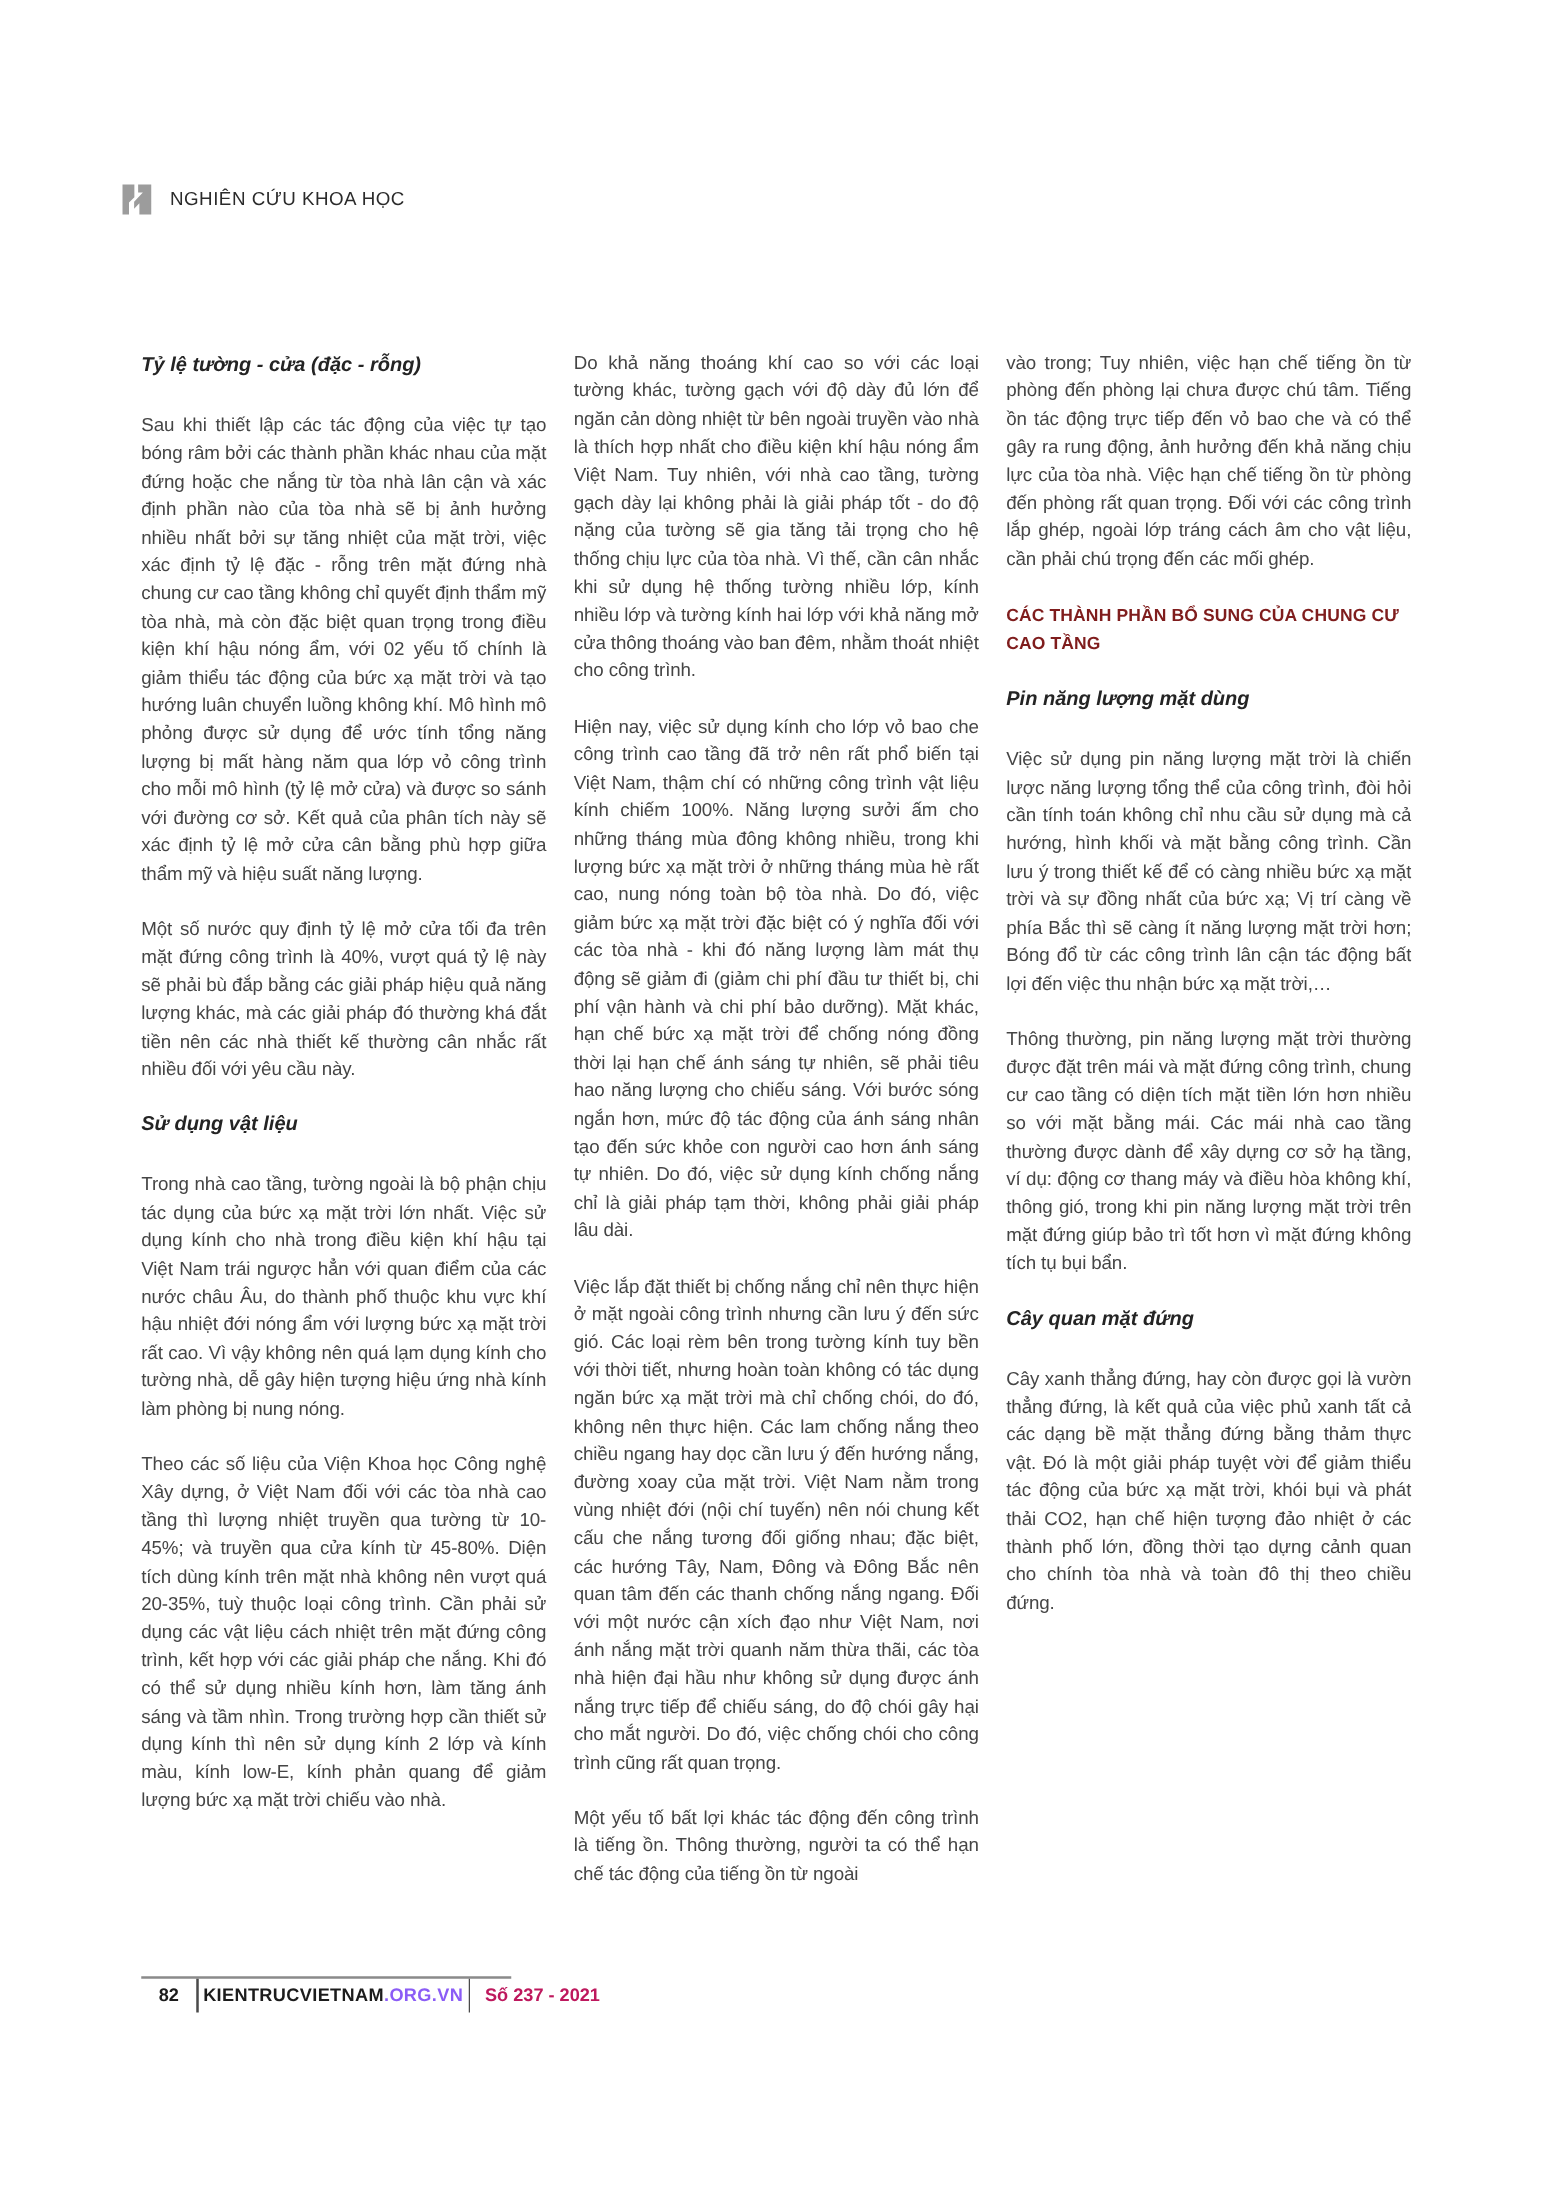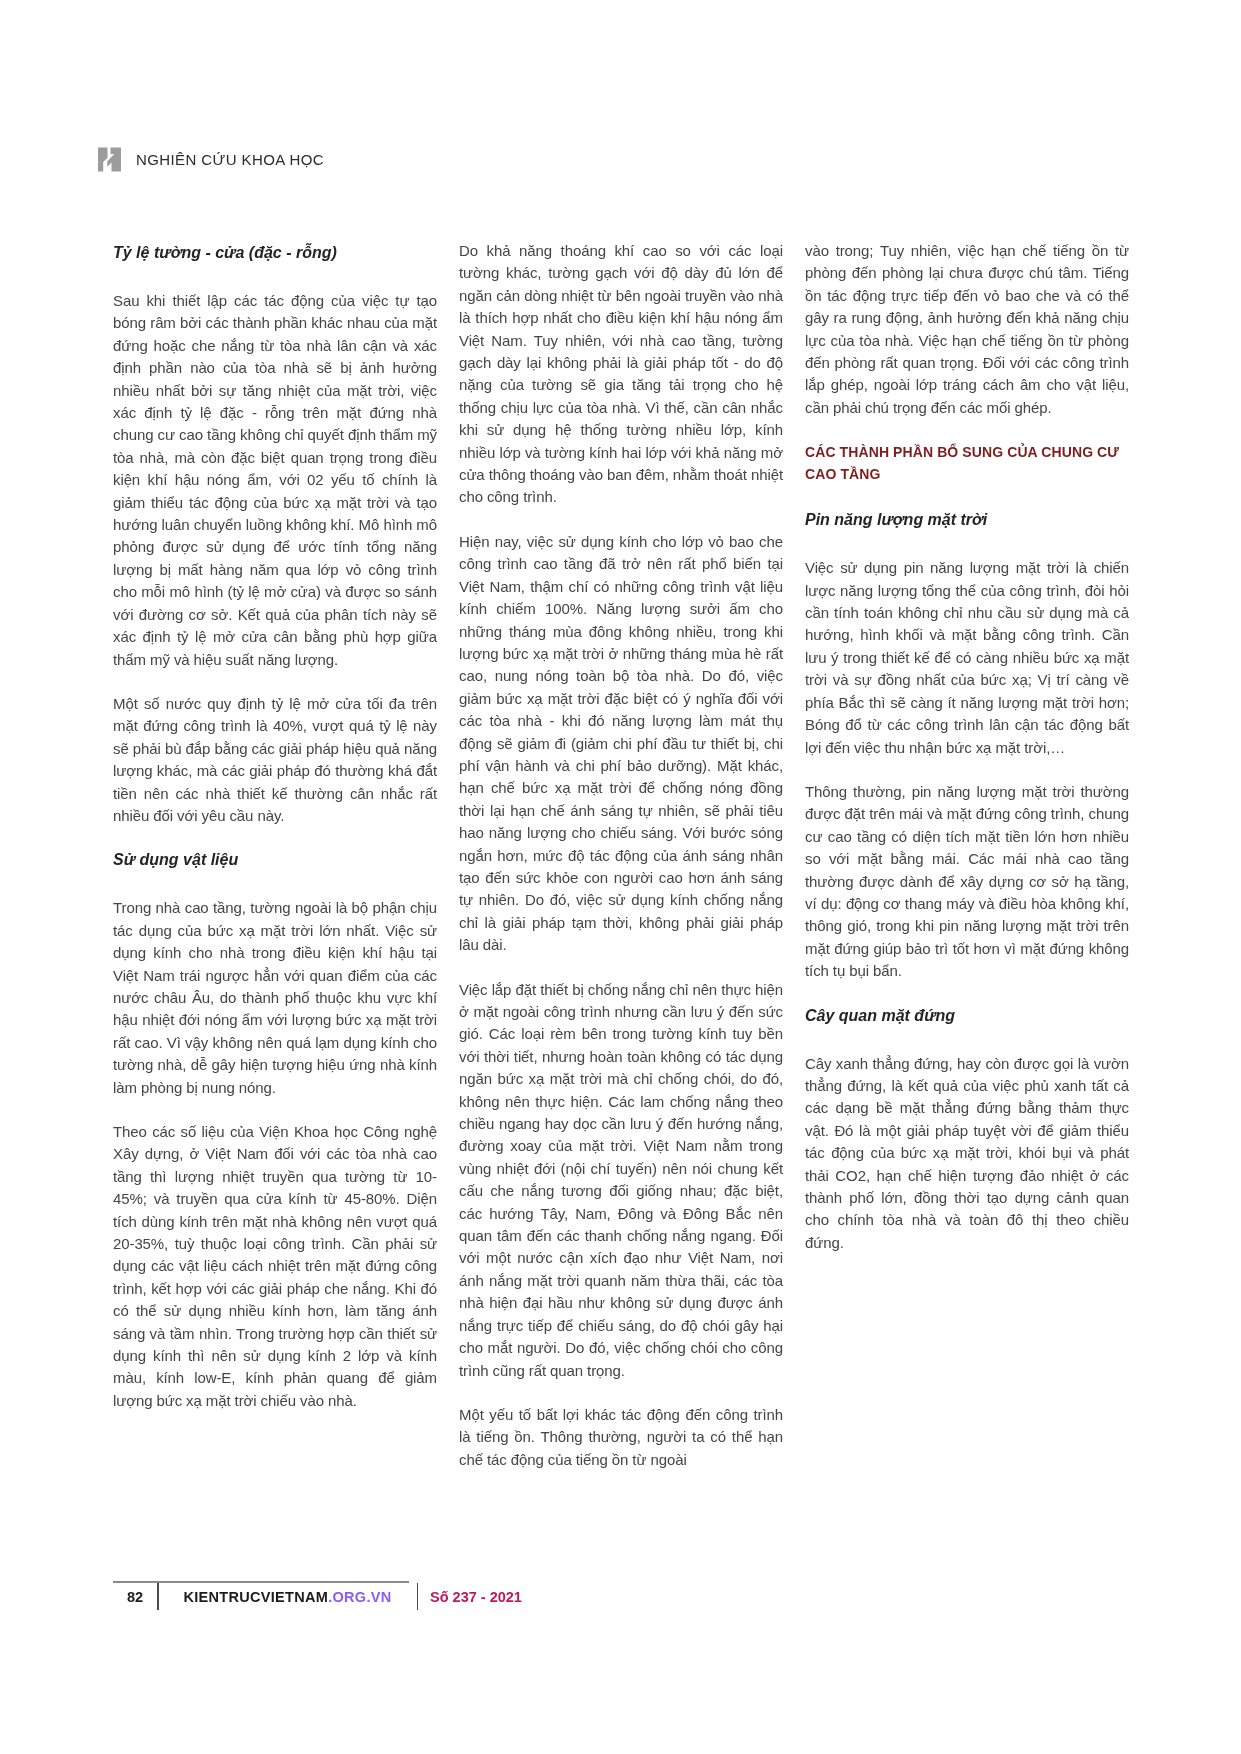--- a/index.html
+++ b/index.html
@@ -36,21 +36,21 @@
     position: absolute;
     top: 240px;
     left: 113px;
     width: 1016px;
     height: 1345px;
     display: grid;
     grid-template-columns: repeat(3, 1fr);
     column-gap: 22px;
     overflow: hidden;
   }
-  .col { min-width: 0; }
+  .col { min-width: 0; margin-top: 40px; }
   .col p {
     margin: 0 0 22px 0;
     font-size: 15px;
     line-height: 22.4px;
     text-align: justify;
     letter-spacing: -0.1px;
     color: #454545;
   }
   .h-italic {
     margin: 2px 0 27px 0;
@@ -93,21 +93,21 @@
     font-size: 14.5px;
     white-space: nowrap;
   }
   .footer-cell.pg {
     width: 44px;
     justify-content: center;
     font-weight: 800;
     color: #1c1c1c;
   }
   .vdiv { width: 1.5px; background: #4a4a4a; }
-  .footer-cell.site { padding: 0 25px; letter-spacing: 0.3px; }
+  .footer-cell.site { padding: 0 4px; letter-spacing: 0.3px; }
   .site-bold { font-weight: 800; color: #1c1c1c; }
   .site-suffix { color: #8b5cf6; font-weight: 700; }
   .footer-cell.issue { padding: 0 12px; font-weight: 800; color: #be185d; }
 </style>
 </head>
 <body>
 
 <div class="page">
 
   <div class="page-header">
@@ -134,21 +134,21 @@
     <section class="col">
       <p>Do khả năng thoáng khí cao so với các loại tường khác, tường gạch với độ dày đủ lớn để ngăn cản dòng nhiệt từ bên ngoài truyền vào nhà là thích hợp nhất cho điều kiện khí hậu nóng ẩm Việt Nam. Tuy nhiên, với nhà cao tầng, tường gạch dày lại không phải là giải pháp tốt - do độ nặng của tường sẽ gia tăng tải trọng cho hệ thống chịu lực của tòa nhà. Vì thế, cần cân nhắc khi sử dụng hệ thống tường nhiều lớp, kính nhiều lớp và tường kính hai lớp với khả năng mở cửa thông thoáng vào ban đêm, nhằm thoát nhiệt cho công trình.</p>
       <p>Hiện nay, việc sử dụng kính cho lớp vỏ bao che công trình cao tầng đã trở nên rất phổ biến tại Việt Nam, thậm chí có những công trình vật liệu kính chiếm 100%. Năng lượng sưởi ấm cho những tháng mùa đông không nhiều, trong khi lượng bức xạ mặt trời ở những tháng mùa hè rất cao, nung nóng toàn bộ tòa nhà. Do đó, việc giảm bức xạ mặt trời đặc biệt có ý nghĩa đối với các tòa nhà - khi đó năng lượng làm mát thụ động sẽ giảm đi (giảm chi phí đầu tư thiết bị, chi phí vận hành và chi phí bảo dưỡng). Mặt khác, hạn chế bức xạ mặt trời để chống nóng đồng thời lại hạn chế ánh sáng tự nhiên, sẽ phải tiêu hao năng lượng cho chiếu sáng. Với bước sóng ngắn hơn, mức độ tác động của ánh sáng nhân tạo đến sức khỏe con người cao hơn ánh sáng tự nhiên. Do đó, việc sử dụng kính chống nắng chỉ là giải pháp tạm thời, không phải giải pháp lâu dài.</p>
       <p>Việc lắp đặt thiết bị chống nắng chỉ nên thực hiện ở mặt ngoài công trình nhưng cần lưu ý đến sức gió. Các loại rèm bên trong tường kính tuy bền với thời tiết, nhưng hoàn toàn không có tác dụng ngăn bức xạ mặt trời mà chỉ chống chói, do đó, không nên thực hiện. Các lam chống nắng theo chiều ngang hay dọc cần lưu ý đến hướng nắng, đường xoay của mặt trời. Việt Nam nằm trong vùng nhiệt đới (nội chí tuyến) nên nói chung kết cấu che nắng tương đối giống nhau; đặc biệt, các hướng Tây, Nam, Đông và Đông Bắc nên quan tâm đến các thanh chống nắng ngang. Đối với một nước cận xích đạo như Việt Nam, nơi ánh nắng mặt trời quanh năm thừa thãi, các tòa nhà hiện đại hầu như không sử dụng được ánh nắng trực tiếp để chiếu sáng, do độ chói gây hại cho mắt người. Do đó, việc chống chói cho công trình cũng rất quan trọng.</p>
       <p>Một yếu tố bất lợi khác tác động đến công trình là tiếng ồn. Thông thường, người ta có thể hạn chế tác động của tiếng ồn từ ngoài</p>
     </section>
 
     <section class="col">
       <p>vào trong; Tuy nhiên, việc hạn chế tiếng ồn từ phòng đến phòng lại chưa được chú tâm. Tiếng ồn tác động trực tiếp đến vỏ bao che và có thể gây ra rung động, ảnh hưởng đến khả năng chịu lực của tòa nhà. Việc hạn chế tiếng ồn từ phòng đến phòng rất quan trọng. Đối với các công trình lắp ghép, ngoài lớp tráng cách âm cho vật liệu, cần phải chú trọng đến các mối ghép.</p>
       <h2 class="h-section">CÁC THÀNH PHẦN BỔ SUNG CỦA CHUNG CƯ CAO TẦNG</h2>
-      <h3 class="h-italic mid">Pin năng lượng mặt trời</h3>
+      <h3 class="h-italic mid">Pin năng lượng mặt dùng</h3>
       <p>Việc sử dụng pin năng lượng mặt trời là chiến lược năng lượng tổng thể của công trình, đòi hỏi cần tính toán không chỉ nhu cầu sử dụng mà cả hướng, hình khối và mặt bằng công trình. Cần lưu ý trong thiết kế để có càng nhiều bức xạ mặt trời và sự đồng nhất của bức xạ; Vị trí càng về phía Bắc thì sẽ càng ít năng lượng mặt trời hơn; Bóng đổ từ các công trình lân cận tác động bất lợi đến việc thu nhận bức xạ mặt trời,…</p>
       <p>Thông thường, pin năng lượng mặt trời thường được đặt trên mái và mặt đứng công trình, chung cư cao tầng có diện tích mặt tiền lớn hơn nhiều so với mặt bằng mái. Các mái nhà cao tầng thường được dành để xây dựng cơ sở hạ tầng, ví dụ: động cơ thang máy và điều hòa không khí, thông gió, trong khi pin năng lượng mặt trời trên mặt đứng giúp bảo trì tốt hơn vì mặt đứng không tích tụ bụi bẩn.</p>
       <h3 class="h-italic mid">Cây quan mặt đứng</h3>
       <p>Cây xanh thẳng đứng, hay còn được gọi là vườn thẳng đứng, là kết quả của việc phủ xanh tất cả các dạng bề mặt thẳng đứng bằng thảm thực vật. Đó là một giải pháp tuyệt vời để giảm thiểu tác động của bức xạ mặt trời, khói bụi và phát thải CO2, hạn chế hiện tượng đảo nhiệt ở các thành phố lớn, đồng thời tạo dựng cảnh quan cho chính tòa nhà và toàn đô thị theo chiều đứng.</p>
     </section>
 
   </div>
 
   <div class="page-footer">
     <div class="footer-rule"></div>

